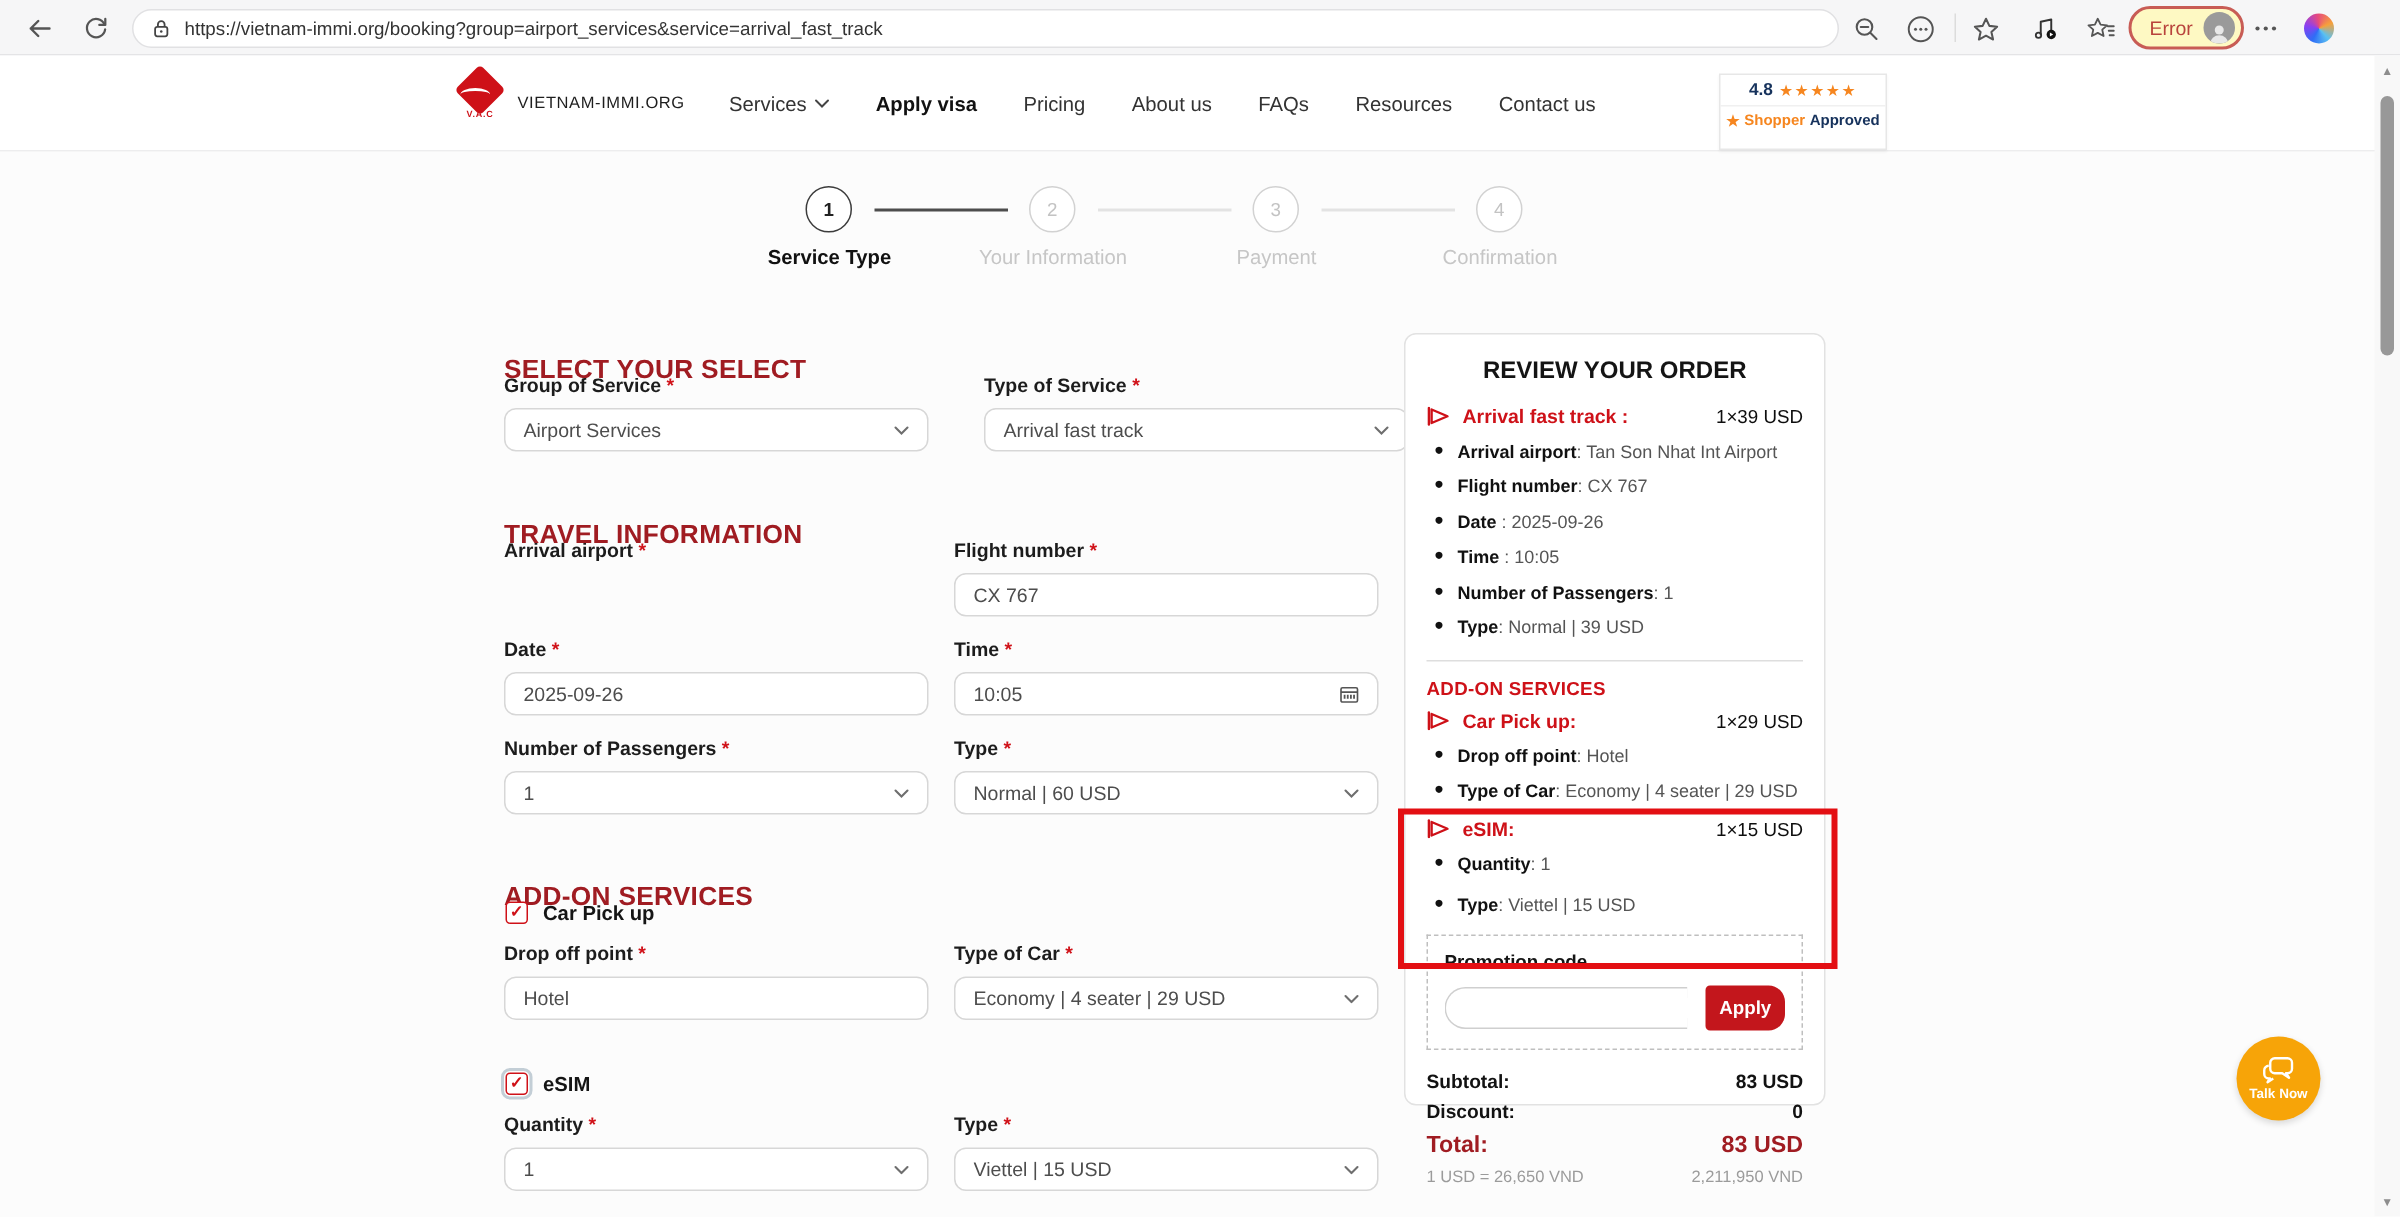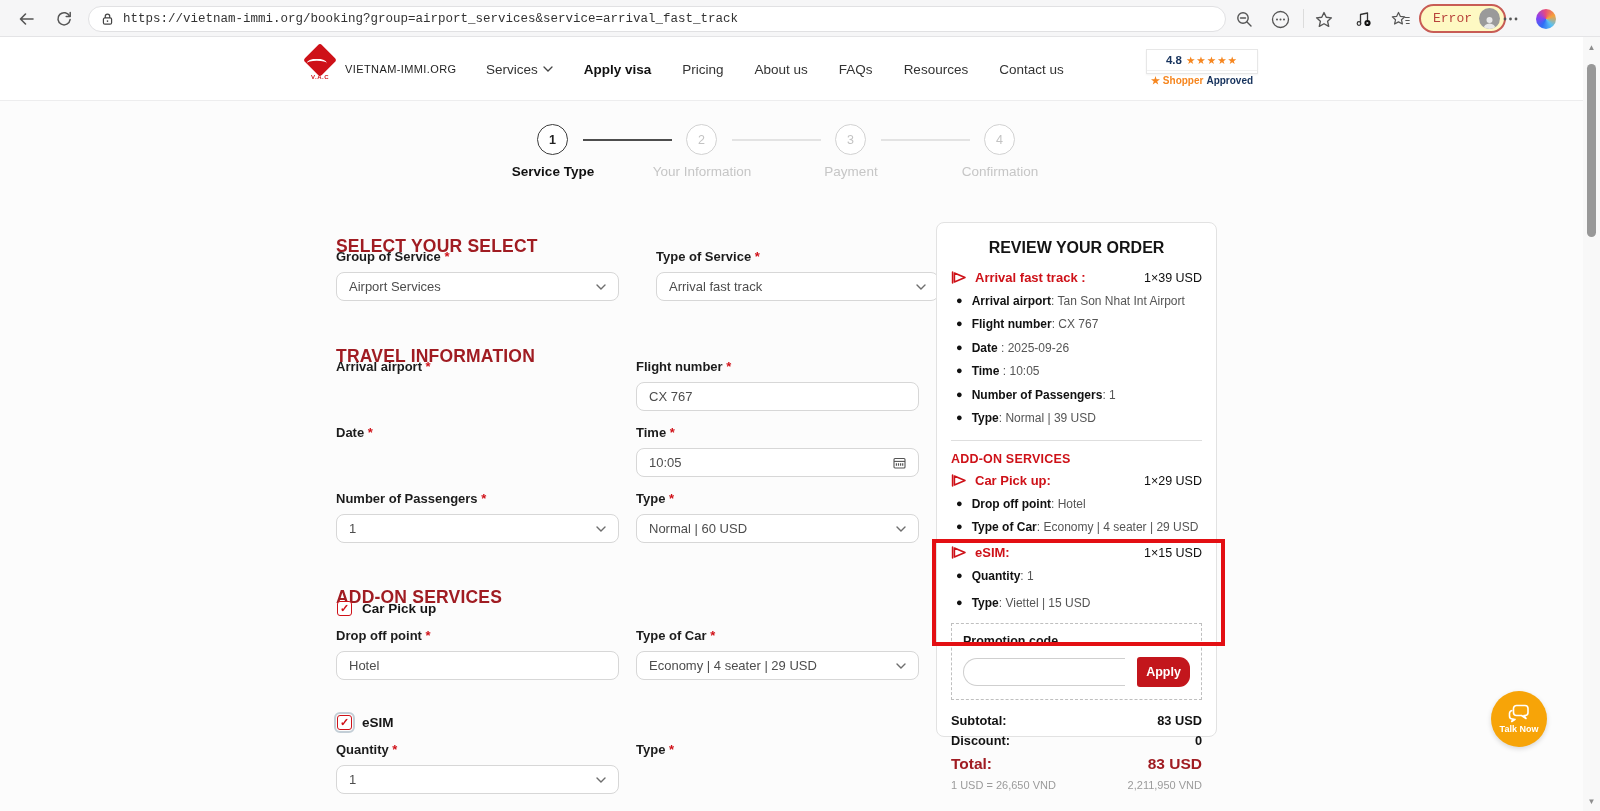--- a/index.html
+++ b/index.html
@@ -5,21 +5,21 @@
   * { box-sizing: border-box; }
   html,body { margin:0; padding:0; }
   body {
     width:1600px; height:811px; overflow:hidden; position:relative;
     background:#fcfcfc; font-family:"Liberation Sans", sans-serif; color:#222;
   }
 
   
   .browser-bar {
     position:absolute; left:0; top:0; width:1600px; height:37px;
-    background:#f6f6f7; border-bottom:1px solid #e4e4e6;font-family:Liberation Mono, monospace;
+    background:#f6f6f7; border-bottom:1px solid #e4e4e6;
   }
   .nav-ico { position:absolute; top:7px; width:24px; height:24px; display:flex; align-items:center; justify-content:center; cursor:pointer; }
   .addr {
     position:absolute; left:88px; top:6px; width:1138px; height:26px;
     background:#fff; border:1px solid #e1e1e3; border-radius:13px;
     display:flex; align-items:center; padding:0 12px; gap:9px;
   }
   .addr-url { font-size:12.5px; color:#333; white-space:nowrap; }
   .chrome-div { position:absolute; left:1303px; top:9px; width:1px; height:19px; background:#dcdcdc; }
   .err-badge {
@@ -35,21 +35,21 @@
   
   .site-header { position:absolute; left:0; top:37px; width:1600px; height:64px; background:#fff; border-bottom:1px solid #ededee; }
   .logo-wrap { position:absolute; left:303px; top:8px; width:34px; text-align:center; }
   .logo-diamond { width:24px; height:24px; margin:3px auto 0; background:#ce1118; transform:rotate(45deg); border-radius:3px; position:relative; overflow:hidden; }
   .logo-swoosh { position:absolute; left:2px; top:12px; width:20px; height:9px; border-top:2.5px solid #fff; border-radius:50%; transform:rotate(-45deg); }
   .logo-cap { font-size:6px; color:#ce1118; font-weight:700; letter-spacing:.5px; margin-top:2px; }
   .brand { position:absolute; left:345px; top:0; height:64px; display:flex; align-items:center; font-size:11px; letter-spacing:.4px; color:#1e1e1e; }
   .main-nav { position:absolute; left:486px; top:0; height:64px; display:flex; align-items:center; gap:31px; }
   .main-nav a { text-decoration:none; color:#333; font-size:13.5px; display:flex; align-items:center; gap:5px; cursor:pointer; }
   .nav-strong { font-weight:700; color:#111 !important; }
-  .rating-card { position:absolute; left:1146px; top:12px; width:112px; height:25px; background:#fff; border:1px solid #e7e7e7; box-shadow:0 1px 2px rgba(0,0,0,.05); }
+  .rating-card { position:absolute; left:1146px; top:12px; width:112px; height:51px; background:#fff; border:1px solid #e7e7e7; box-shadow:0 1px 2px rgba(0,0,0,.05); }
   .rating-top { display:flex; align-items:center; justify-content:center; gap:4px; height:21px; border-bottom:1px solid #f0f0f0; }
   .rating-score { font-size:11.5px; font-weight:700; color:#16325c; }
   .rating-stars { font-size:10.5px; color:#f6861f; letter-spacing:1px; }
   .rating-bottom { display:flex; align-items:center; justify-content:center; gap:3px; height:19px; font-size:10px; font-weight:700; }
   .sa-star { color:#f6861f; font-size:10px; }
   .sa-shopper { color:#f6861f; } .sa-approved { color:#16325c; }
 
   
   .step-circle { position:absolute; width:31px; height:31px; border-radius:50%; background:#fff; display:flex; align-items:center; justify-content:center; font-size:12.5px; }
   .step-on  { border:1.6px solid #3c3c3c; color:#222; font-weight:700; }
@@ -270,20 +270,21 @@
 <div class="field" style="left:336px; top:359px">
   <div class="flabel"><span>Arrival airport</span> <span class="req">*</span></div>
 </div>
 <div class="field" style="left:636px; top:359px">
   <div class="flabel"><span>Flight number</span> <span class="req">*</span></div>
   <input class="fbox" value="CX 767" style="">
 </div>
 
 <div class="field" style="left:336px; top:425px">
   <div class="flabel"><span>Date</span> <span class="req">*</span></div>
+  <input class="fbox" value="2025-09-26" style="">
 </div>
 <div class="field" style="left:636px; top:425px">
   <div class="flabel"><span>Time</span> <span class="req">*</span></div>
   <div class="fbox">
     <span class="fval">10:05</span>
     <svg width="13" height="12" viewBox="0 0 13 12">
         <rect x="1" y="1.5" width="11" height="9.5" rx="1" stroke="#555" stroke-width="1.1" fill="none"></rect>
         <path d="M1 4.4 h11" stroke="#555" stroke-width="1.1"></path>
         <path d="M3.4 6.2 v2.6 M5.5 6.2 v2.6 M7.6 6.2 v2.6 M9.7 6.2 v2.6" stroke="#555" stroke-width="1.2"></path>
       </svg>
@@ -343,20 +344,26 @@
   <div class="flabel"><span>Quantity</span> <span class="req">*</span></div>
   <div class="fbox">
     <span class="fval">1</span>
     <svg width="10" height="6" viewBox="0 0 10 6">
         <path d="M1 1 L5 5 L9 1" stroke="#6e6e6e" stroke-width="1.4" fill="none" stroke-linecap="round"></path>
       </svg>
   </div>
 </div>
 <div class="field" style="left:636px; top:742px">
   <div class="flabel"><span>Type</span> <span class="req">*</span></div>
+  <div class="fbox">
+    <span class="fval">Viettel | 15 USD</span>
+    <svg width="10" height="6" viewBox="0 0 10 6">
+        <path d="M1 1 L5 5 L9 1" stroke="#6e6e6e" stroke-width="1.4" fill="none" stroke-linecap="round"></path>
+      </svg>
+  </div>
 </div>
 
 <aside class="review">
   <div class="r-title">REVIEW YOUR ORDER</div>
 
   <div class="r-item">
     <svg width="16" height="13" viewBox="0 0 16 13">
         <path d="M1.6 1 V12" stroke="#ce1118" stroke-width="1.6" stroke-linecap="round"></path>
         <path d="M3.4 2 L14 6.5 L3.4 11 Z" fill="none" stroke="#ce1118" stroke-width="1.6" stroke-linejoin="round"></path>
       </svg>

